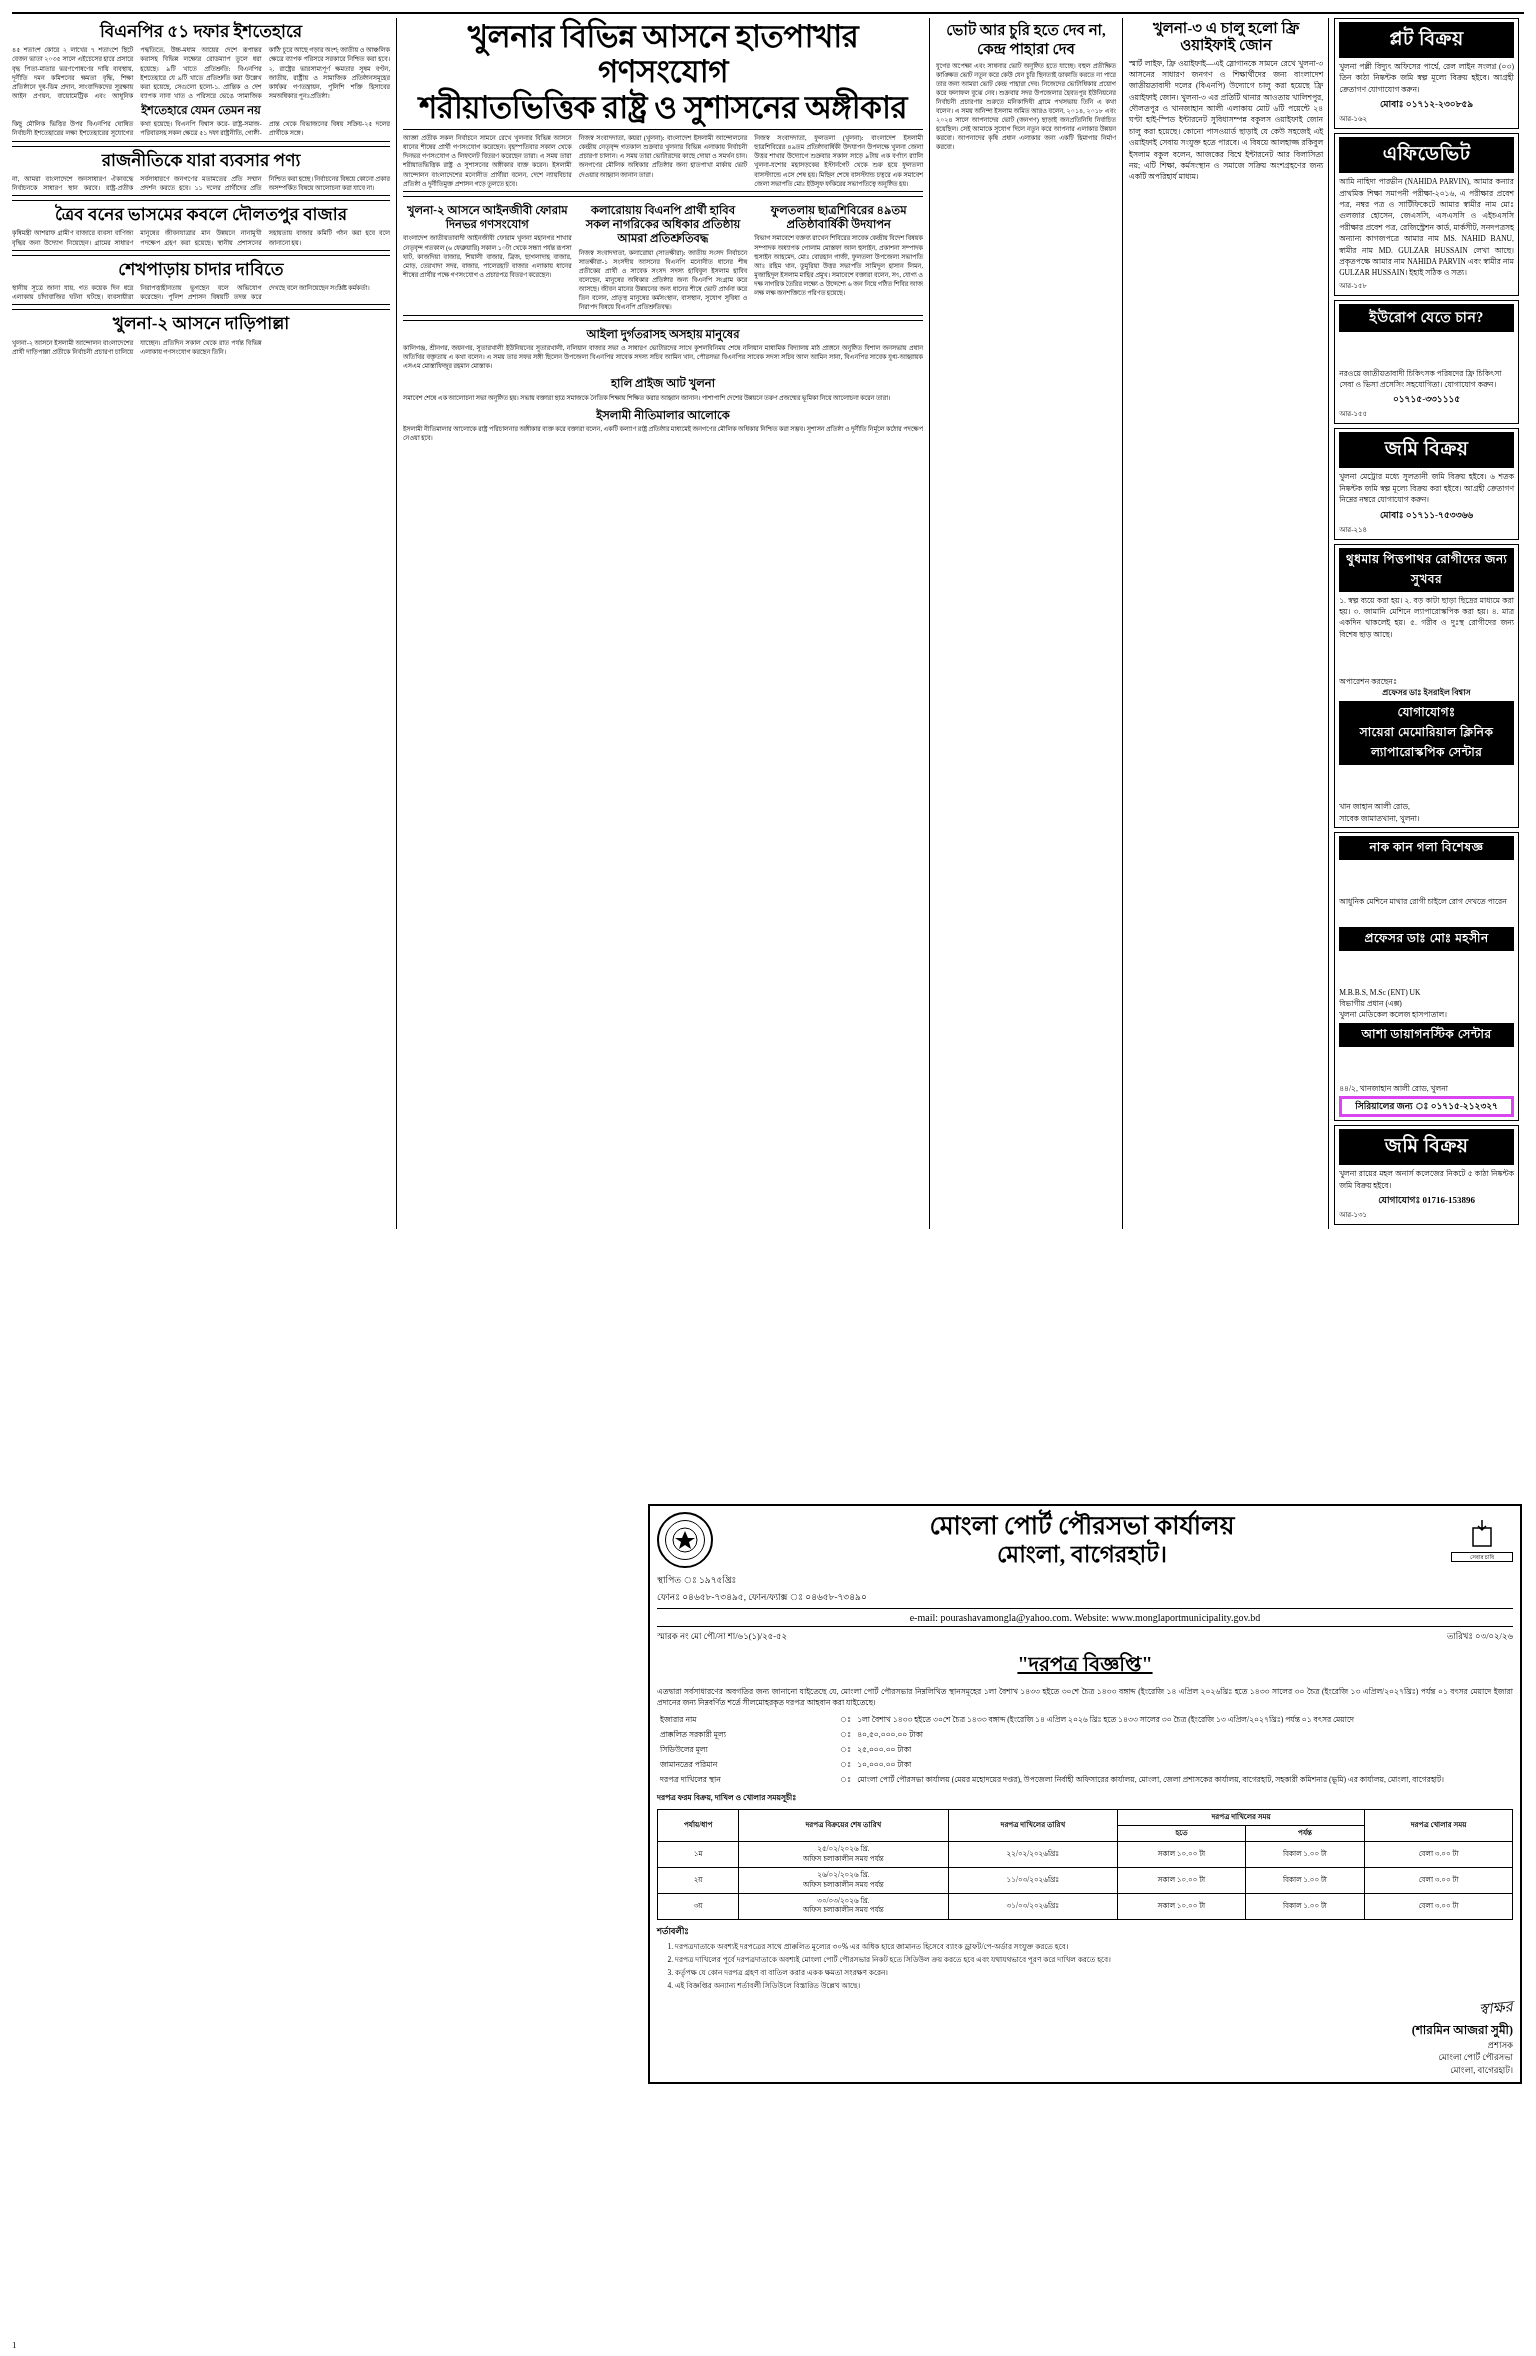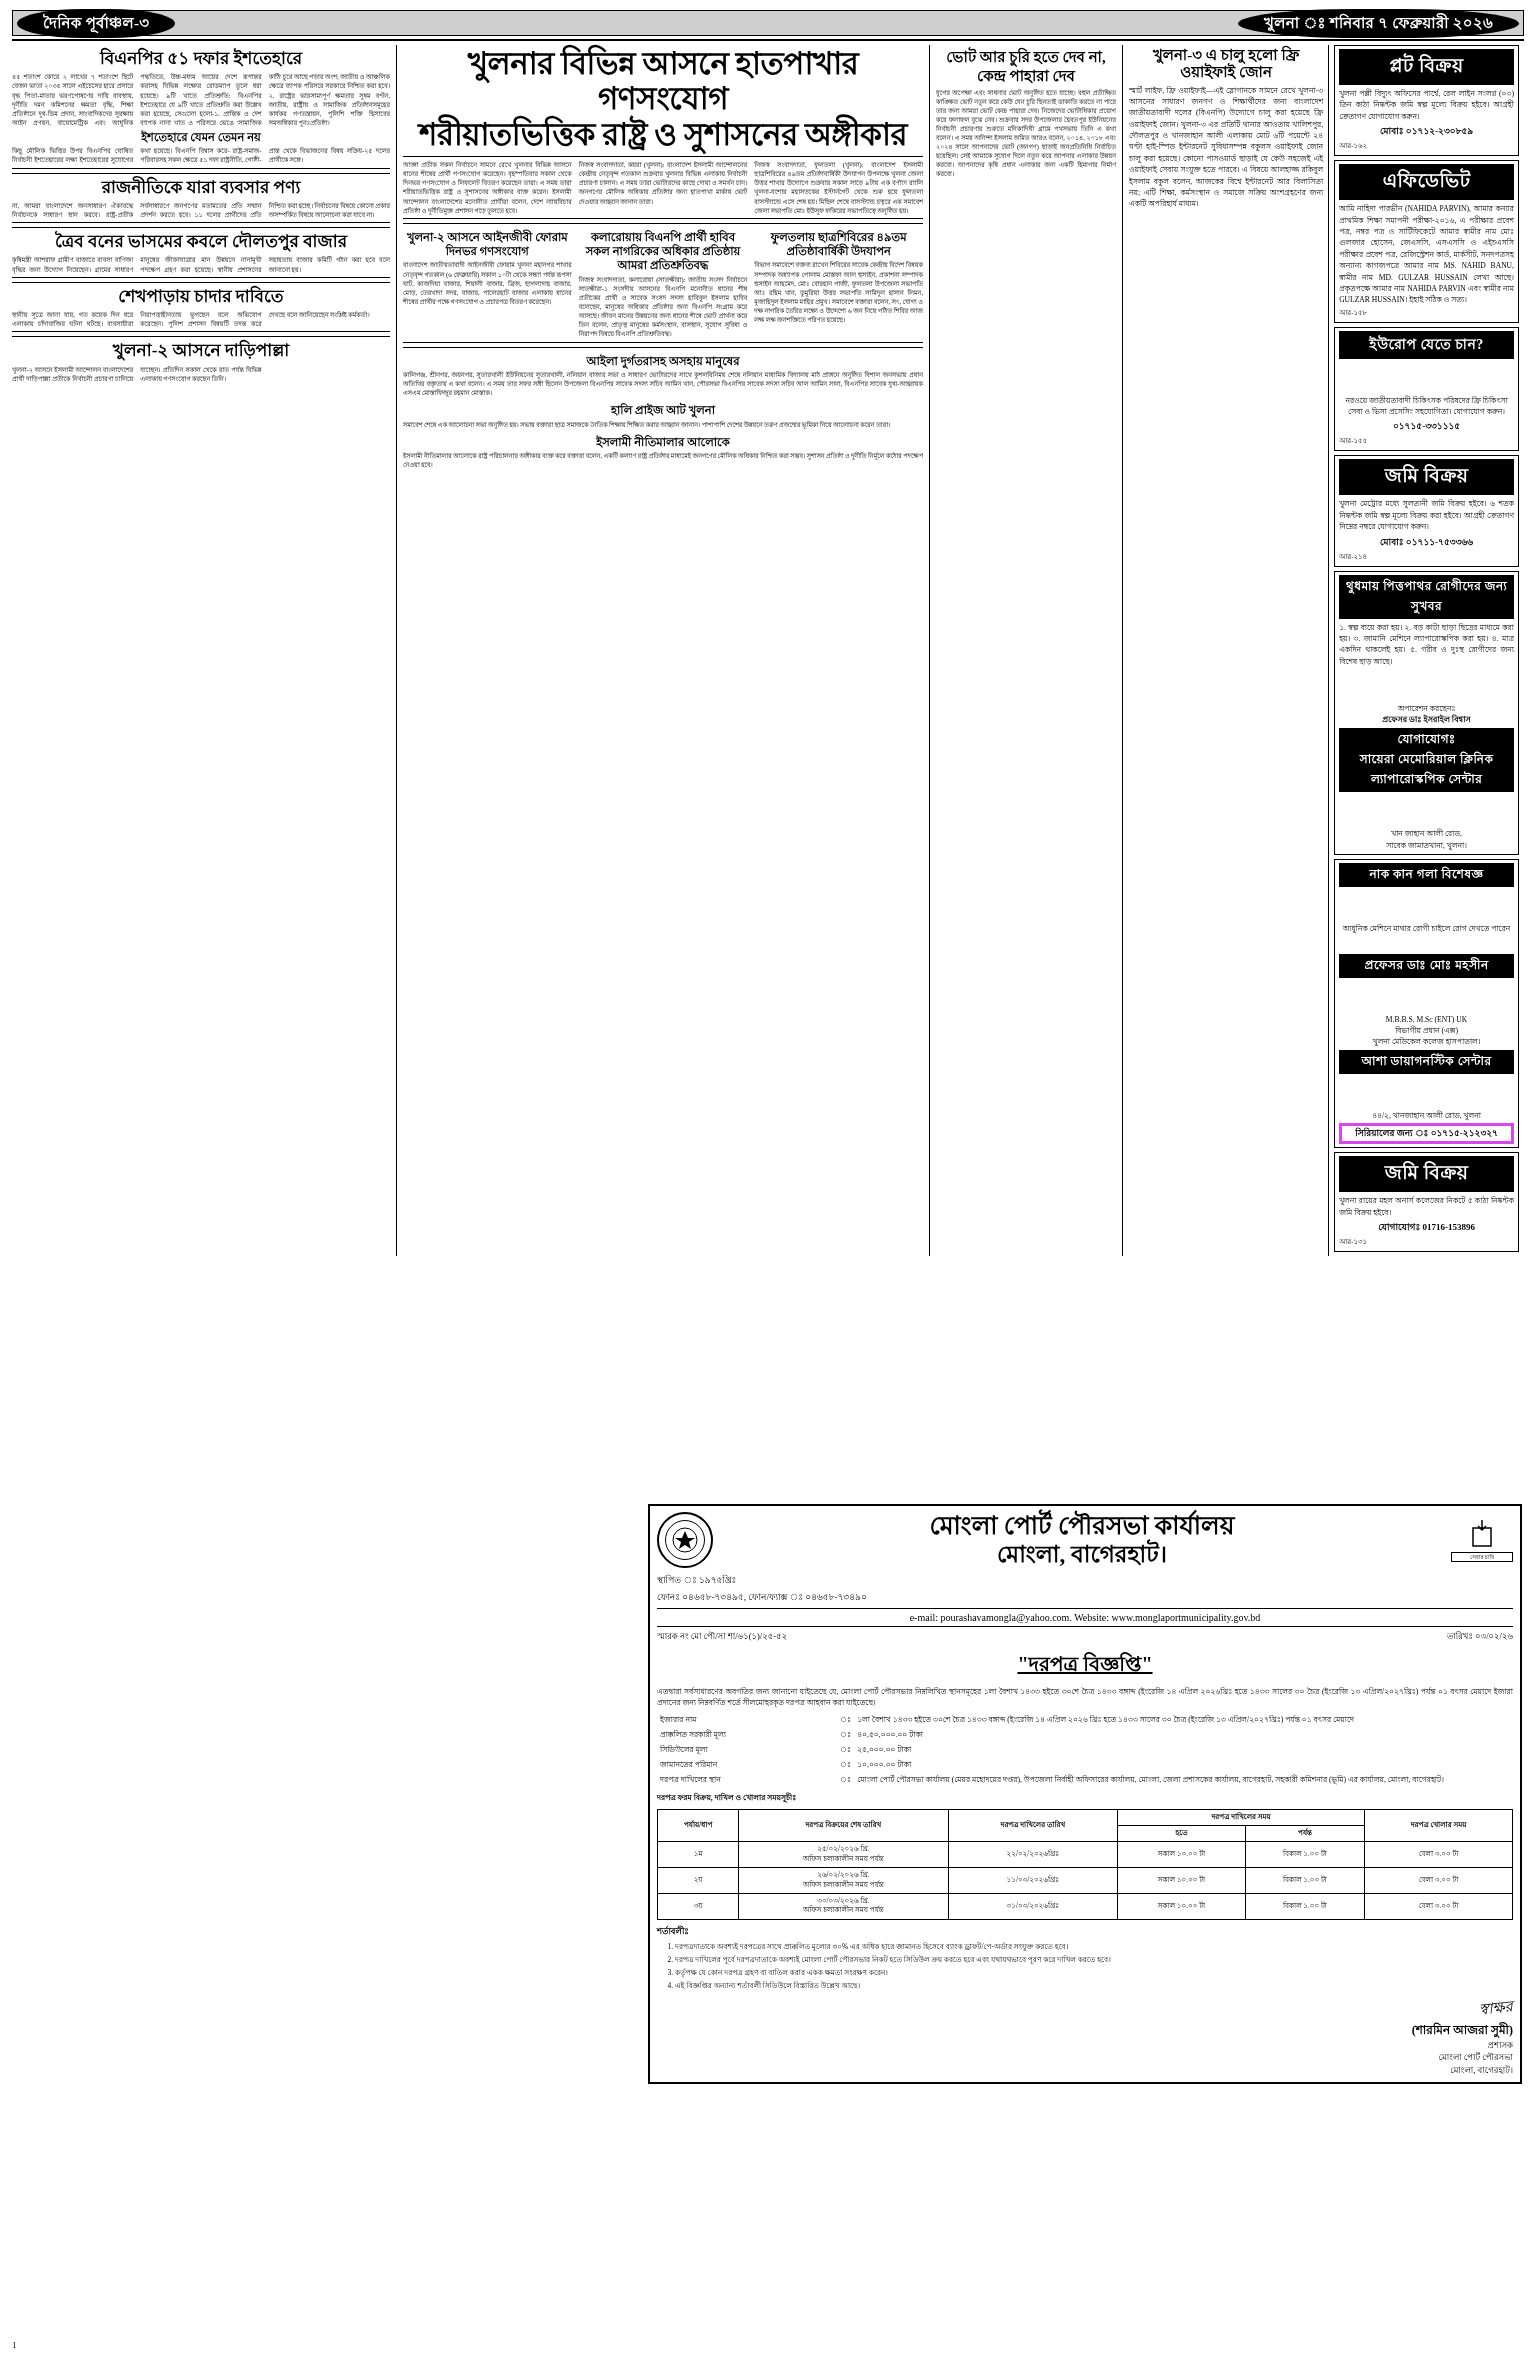--- a/index.html
+++ b/index.html
@@ -67,21 +67,21 @@
   
   .adbox { border: 1.5px solid #000; margin-bottom: 4px; padding: 3px 4px; }
   .ad-banner {
     background: #000; color: #fff; text-align: center;
     font-weight: bold; font-size: 19px; padding: 2px 0; margin-bottom: 3px;
     letter-spacing: .5px;
   }
   .ad-banner.sm { font-size: 14px; }
   .ad-banner.xs { font-size: 12px; }
   .ad-txt { font-size: 7.6px; line-height: 1.5; text-align: justify; }
-  .ad-txt.c { text-align: center; margin-top: 36px; }
+  .ad-txt.c { text-align: left; margin-top: 36px; }
   .ad-phone { font-weight: bold; text-align: center; font-size: 9px; margin-top: 2px; }
   .ad-ref { font-size: 7px; margin-top: 1px; }
   .ad-title-ol {
     text-align: center; font-weight: bold; font-size: 15px;
     margin: 2px 0 3px; line-height: 1.15;
   }
   .ad-sub { text-align:center; font-size: 8px; font-weight: bold; line-height:1.35; }
 
   
   .tender { border: 2px solid #000; padding: 5px 7px; margin-top: 4px; }
@@ -128,25 +128,20 @@
   .sig .nm { font-weight: bold; font-size: 12px; }
 
   .pg-num { position: absolute; left: 12px; bottom: 6px; font-size: 9px; }
   .hdr-rule { border-top:1px solid #000; border-bottom:1px solid #000; padding:2px 0; margin:3px 0;}
 </style>
 </head>
 <body>
 
 <div class="page">
 
-  <div class="masthead">
-    <div class="mast-pill">দৈনিক পূর্বাঞ্চল-৩</div>
-    <div class="mast-mid"></div>
-    <div class="mast-pill">খুলনা ঃ শনিবার ৭ ফেব্রুয়ারী ২০২৬</div>
-  </div>
   <div class="rule-thick"></div>
 
   <div class="top-wrap">
 
     <div class="colA">
       <h2 class="hl">বিএনপির ৫১ দফার ইশতেহারে</h2>
       <div class="body-txt three-col">৪৫ শতাংশ কোরে ২ লাখের ৭ শতাংশে ছিটে বেজন ভাতা ২০৩৫ সালে এইচেসের হারে প্রসারে বৃদ্ধ পিতা-মাতার ভরণপোষণের দায়ি ব্যবস্থায়, দূর্নীতি দমন কমিশনের ক্ষমতা বৃদ্ধি, শিক্ষা প্রতিষ্ঠানে দুধ-ডিম প্রদান, সাংবাদিকদের সুরক্ষায় আইন প্রণয়ন, বায়োমেট্রিক এবং আধুনিক পদ্ধতিতে, উচ্চ-মধ্যম আয়ের দেশে রূপান্তর করাসহ বিভিন্ন লক্ষ্যের রোডম্যাপ তুলে ধরা হয়েছে।
 
 ৯টি খাতে প্রতিশ্রুতি: বিএনপির ইশতেহারে যে ৯টি খাতে প্রতিশ্রুতি করা উল্লেখ করা হয়েছে, সেগুলো হলো-১. প্রান্তিক ও দেশ ব্যাপক নানা খাত ও পরিসরে ভেঙে 'সামাজিক কাঠি' চুরে আছে গড়ার অংশ; জাতীয় ও আঞ্চলিক ক্ষেত্রে ব্যাপক পরিসরে সরকারে নিশ্চিত করা হবে। ২. রাষ্ট্রের ভারসাম্যপূর্ণ ক্ষমতার সুষম বণ্টন, জাতীয়, রাষ্ট্রীয় ও সামাজিক প্রতিষ্ঠানসমূহের কার্যকর গণতন্ত্রায়ন, পুলিশি শক্তি হিসাবের সমঅধিকার পুনঃপ্রতিষ্ঠা।</div>
       <h4 class="hl-xs">ইশতেহারে যেমন তেমন নয়</h4>

